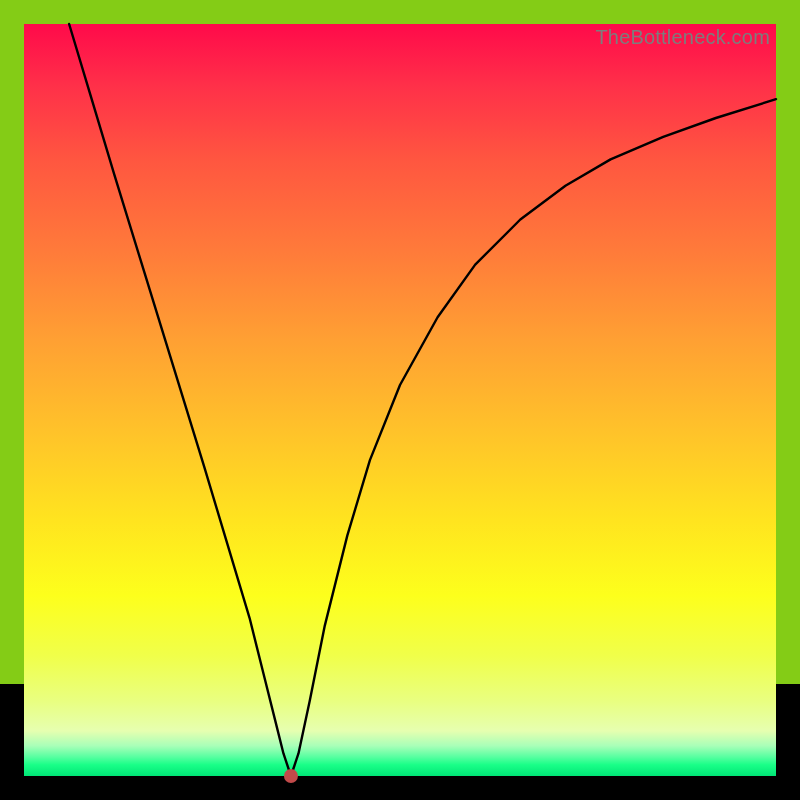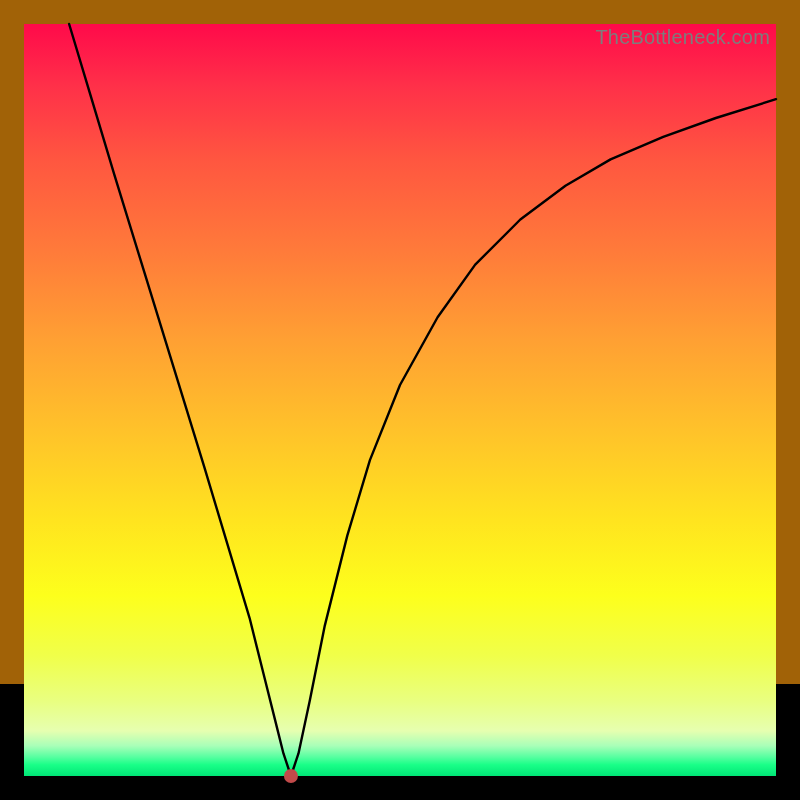--- a/index.html
+++ b/index.html
@@ -8,21 +8,21 @@
     width: 800px;
     height: 800px;
     overflow: hidden;
     background: #000;
     font-family: Arial, Helvetica, sans-serif;
   }
   .frame {
     position: relative;
     width: 800px;
     height: 684px;
-    background: #a16207;
+    background: #84cc16;
   }
   .plot {
     position: absolute;
     left: 24px;
     top: 24px;
     width: 752px;
     height: 752px;
     background: linear-gradient(to bottom,
       #ff0a4a 0%,
       #ff2f49 8%,

